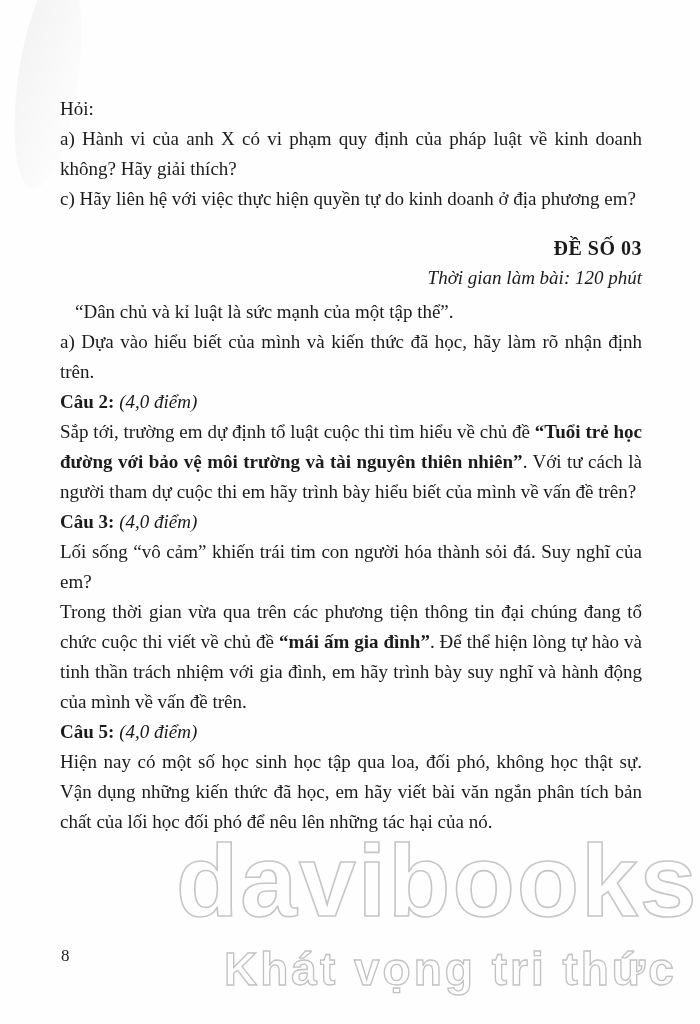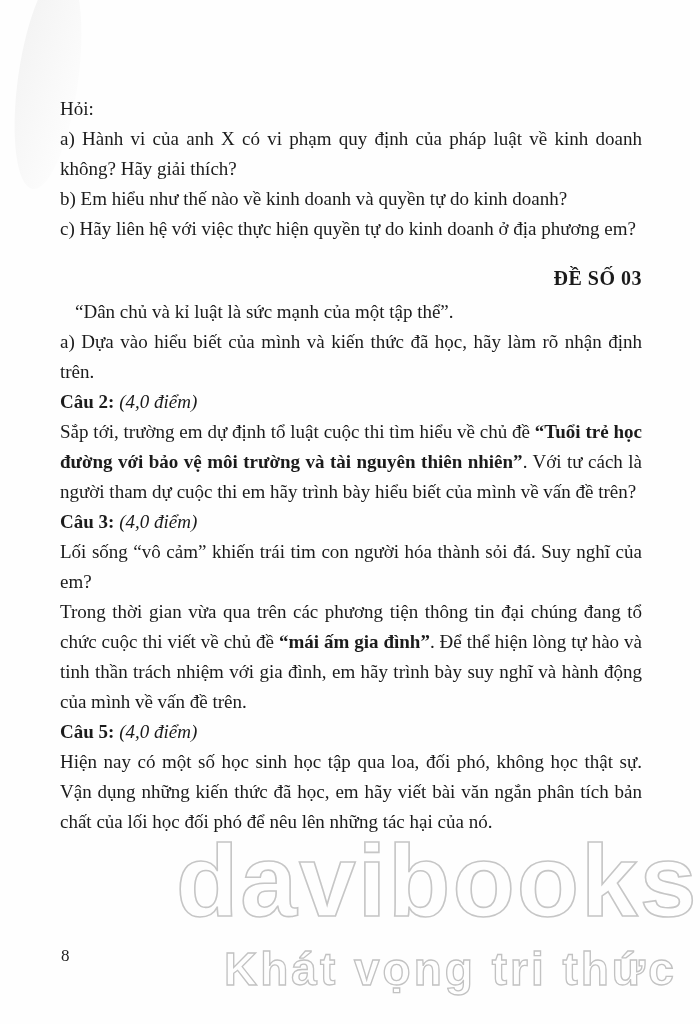--- a/index.html
+++ b/index.html
@@ -83,25 +83,25 @@
 </head>
 <body>
 
 <div class="page">
   <div class="scan-smudge"></div>
 
   <div class="content">
 
     <p class="line">Hỏi:</p>
     <p class="para">a) Hành vi của anh X có vi phạm quy định của pháp luật về kinh doanh không? Hãy giải thích?</p>
-    <p class="para">b) Em hiểu như thế nào về kinh doanh và quyền tự do kinh doanh?</p>
     <p class="para">c) Hãy liên hệ với việc thực hiện quyền tự do kinh doanh ở địa phương em?</p>
 
     <div class="exam-header">
       <p class="exam-title">ĐỀ SỐ 03</p>
+      <p class="exam-duration">Thời gian làm bài: 120 phút</p>
     </div>
 
     <div class="questions-sep">
       <p class="line quote-line">“Dân chủ và kỉ luật là sức mạnh của một tập thể”.</p>
       <p class="para">a) Dựa vào hiểu biết của mình và kiến thức đã học, hãy làm rõ nhận định trên.</p>
     </div>
 
     <div>
       <p class="q-heading">
         <span class="q-label">Câu 2:</span>

